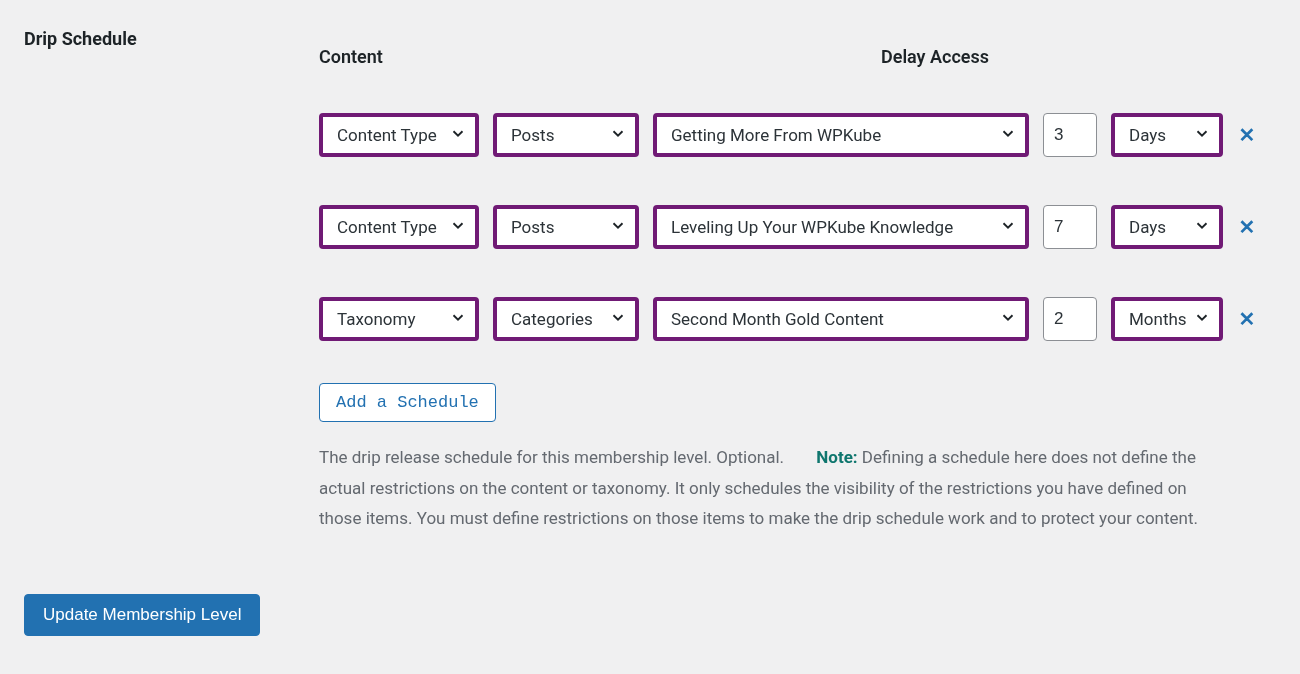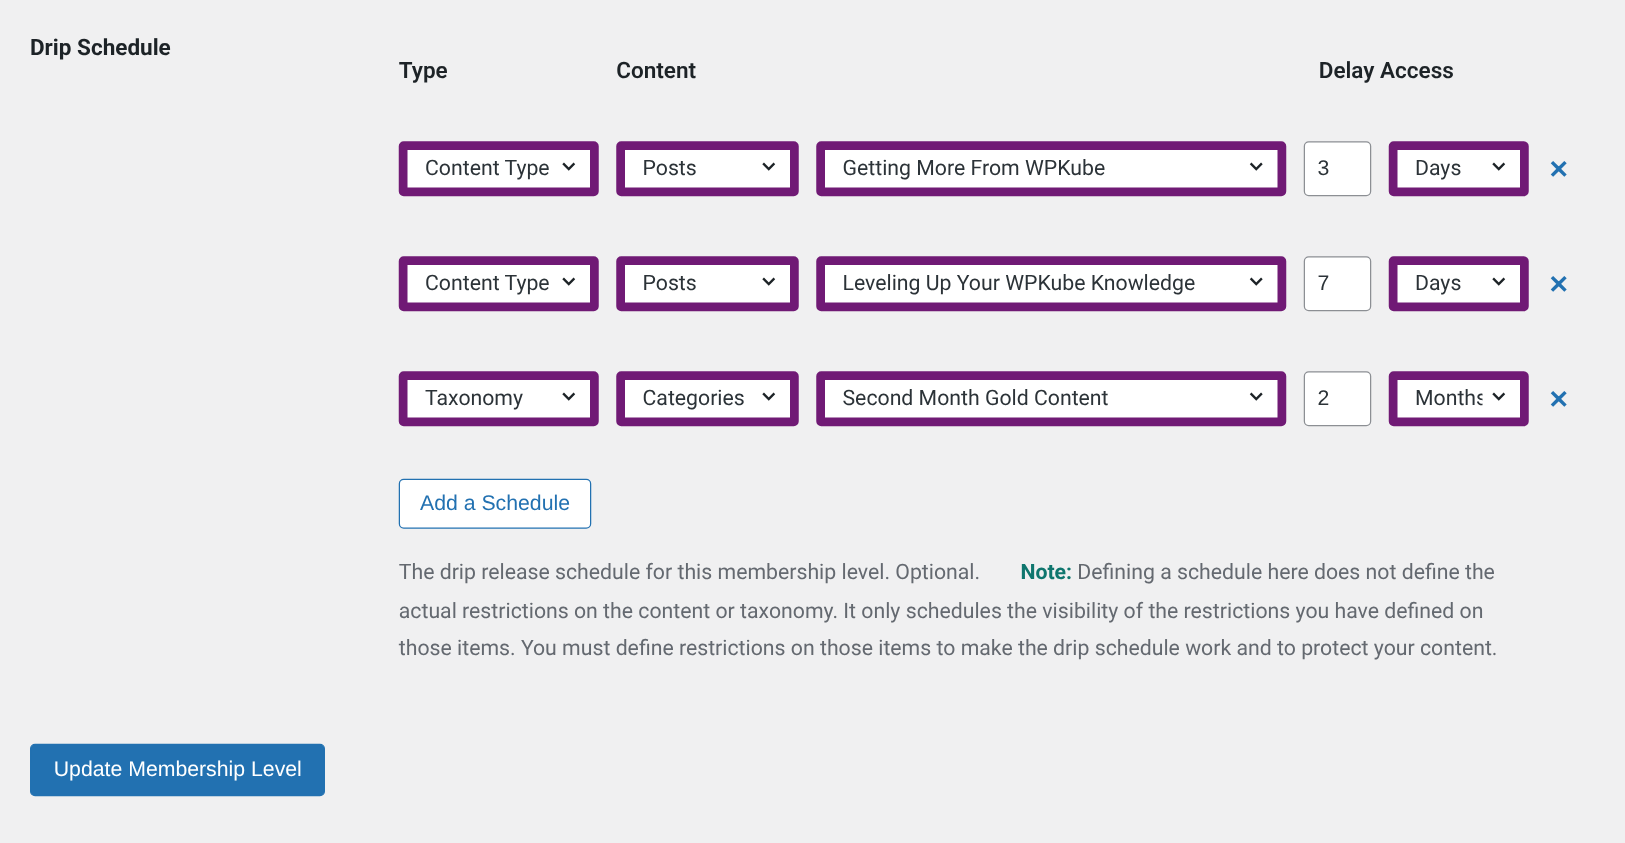--- a/index.html
+++ b/index.html
@@ -50,21 +50,21 @@
       display: flex;
       align-items: center;
       gap: 14px;
       margin-bottom: 48px;
     }
     .sel {
       position: relative;
       display: flex;
       align-items: center;
       background: #ffffff;
-      border: 7px solid #701a75;
+      border: 4px solid #701a75;
       border-radius: 4px;
       height: 44px;
       padding: 0 30px 0 14px;
       color: #2c3338;
       font-size: 17px;
       line-height: 1;
       cursor: pointer;
       overflow: hidden;
       white-space: nowrap;
     }
@@ -109,20 +109,21 @@
     .add-schedule {
       display: inline-block;
       background: #ffffff;
       border: 1px solid #2271b1;
       color: #2271b1;
       border-radius: 4px;
       padding: 9px 16px;
       font-size: 17px;
       cursor: pointer;
       margin-top: -6px;
+      font-family: Liberation Mono, monospace;
     }
     .description {
       margin-top: 20px;
       font-size: 17px;
       line-height: 1.8;
       color: #646970;
       max-width: 900px;
     }
     .description b {
       color: #0f766e;
@@ -152,21 +153,20 @@
 <body>
 
 <div class="wrap">
   <div class="layout">
     <div class="left-col">
       <h3>Drip Schedule</h3>
     </div>
 
     <div class="right-col">
       <div class="headers">
-        <span class="col-type">Type</span>
         <span class="col-content">Content</span>
         <span class="col-delay">Delay Access</span>
       </div>
 
       
       <div class="row">
         <div class="sel w-type">
           <span class="txt">Content Type</span>
           <span class="chev"><svg class="chev-svg" viewBox="0 0 24 24">
                 <polyline points="6 9 12 15 18 9"></polyline>

